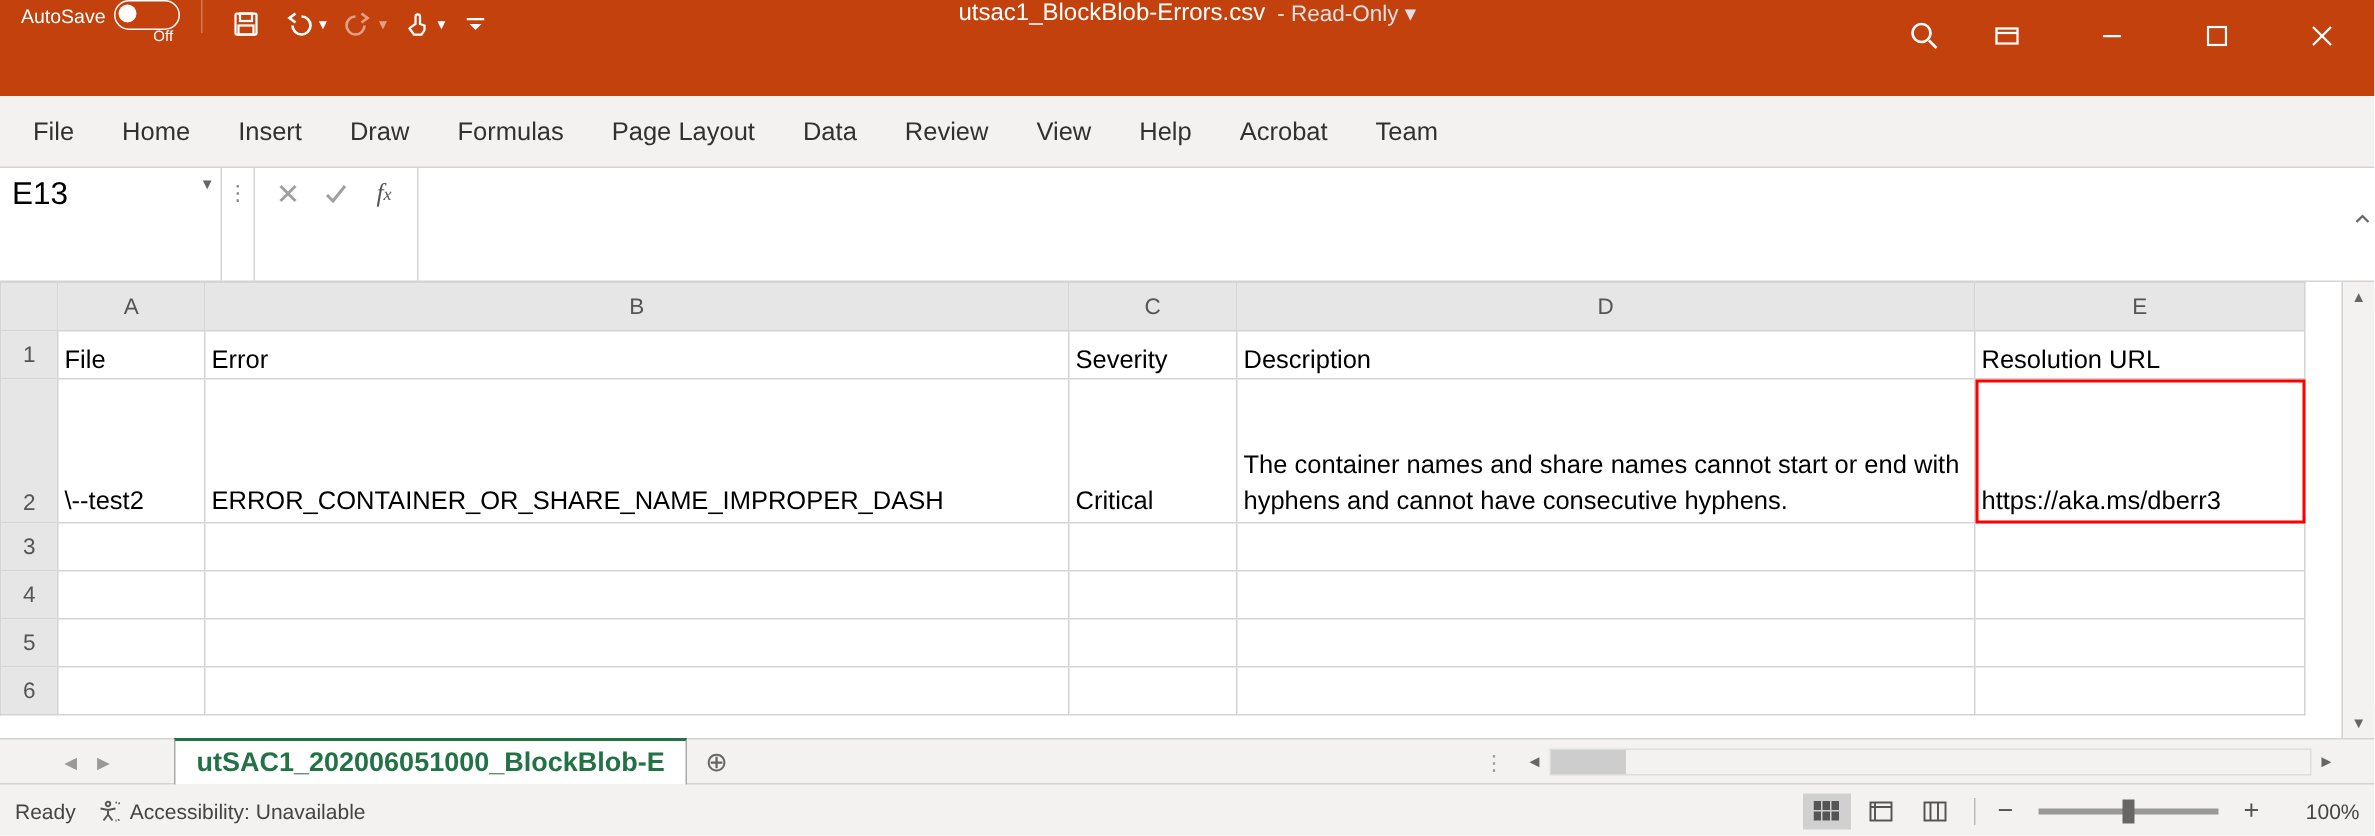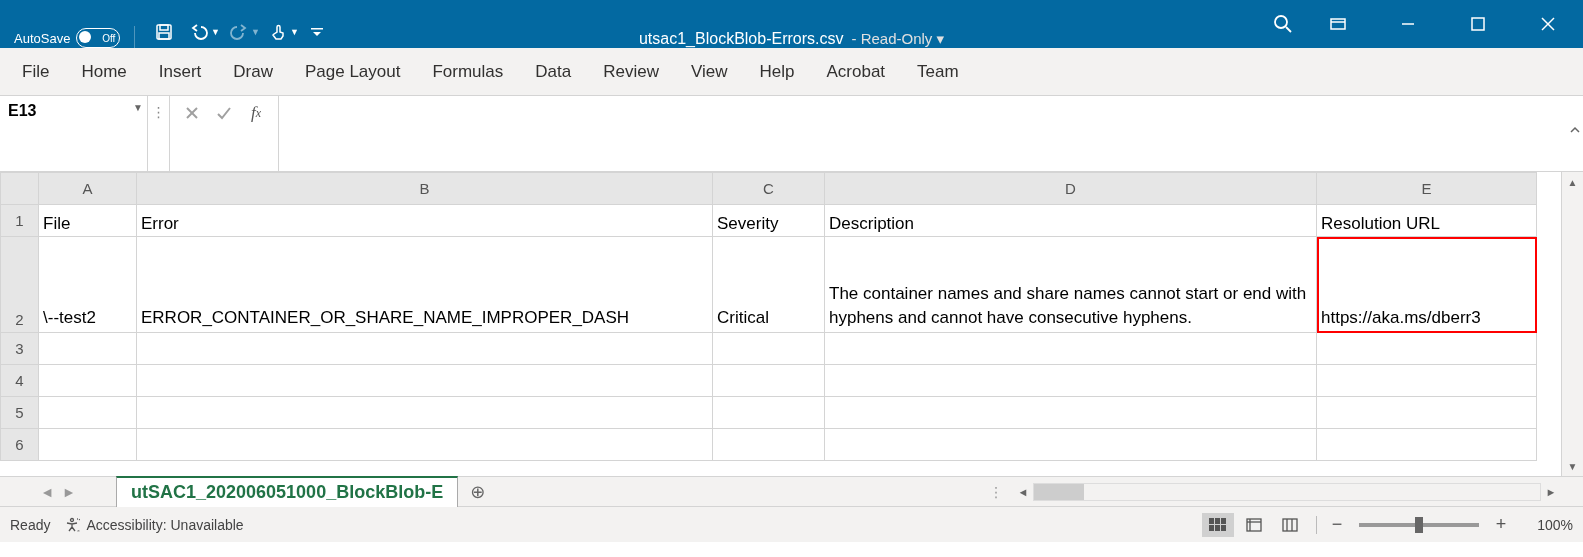--- a/index.html
+++ b/index.html
@@ -1,42 +1,42 @@
 <!DOCTYPE html>
 <html><head>
   <meta charset="utf-8">
   <style>
     * { box-sizing: border-box; margin: 0; padding: 0; }
     body { font-family: "Segoe UI", Arial, sans-serif; font-size: 14px; background: #fff; overflow: hidden; width: 1583px; height: 557px; }
     
-    .titlebar { height: 48px; background: #0369a1; display: flex; align-items: flex-end; color: #fff; position: relative; }
+    .titlebar { height: 64px; background: #c2410c; display: flex; align-items: flex-start; color: #fff; position: relative; }
     .autosave { display: flex; align-items: center; padding: 0 10px 0 14px; font-size: 13px; }
     .autosave-toggle { display: inline-flex; align-items: center; margin-left: 6px; width: 44px; height: 20px; border: 1.5px solid #fff; border-radius: 10px; position: relative; }
     .autosave-toggle .dot { width: 12px; height: 12px; background: #fff; border-radius: 50%; position: absolute; left: 2px; top: 2px; }
-    .autosave-toggle .off { font-size: 10px; position: absolute; right: 4px; top: 4px; }
+    .autosave-toggle .off { font-size: 10px; position: absolute; right: 4px; top: 18px; }
     .qat { display: flex; align-items: center; gap: 6px; padding-left: 8px; }
     .qat-btn { width: 34px; height: 32px; display: flex; align-items: center; justify-content: center; cursor: pointer; }
     .qat-sep { width: 1px; height: 22px; background: rgba(255,255,255,0.3); margin: 0 4px; }
     .title-center { position: absolute; left: 50%; transform: translateX(-50%); display: flex; align-items: center; gap: 8px; font-size: 16px; }
     .title-center .ro { color: #e0e0e0; font-size: 15px; }
     .win-controls { position: absolute; right: 0; top: 0; height: 48px; display: flex; }
     .win-btn { width: 70px; height: 48px; display: flex; align-items: center; justify-content: center; cursor: pointer; }
     .search-zone { position: absolute; right: 290px; top: 0; height: 48px; display: flex; align-items: center; }
     
     .ribbon { height: 48px; background: #f3f2f1; border-bottom: 1px solid #d4d4d4; display: flex; align-items: center; padding: 0 6px; position: relative; }
     .ribbon-tab { padding: 8px 16px; font-size: 17px; color: #323130; cursor: pointer; }
     .ribbon-tab.file { background: none; }
     .ribbon-right { position: absolute; right: 12px; display: flex; align-items: center; gap: 12px; }
     .rbtn { height: 32px; padding: 0 12px; border: 1px solid #c8c6c4; background: #fff; display: flex; align-items: center; gap: 6px; font-size: 16px; cursor: pointer; border-radius: 2px; }
     .rbtn.share { color: #217346; font-weight: 600; }
     .smiley { width: 32px; height: 32px; display: flex; align-items: center; justify-content: center; cursor: pointer; }
     
     .formula-bar { display: flex; align-items: stretch; border-bottom: 1px solid #d4d4d4; background: #fff; height: 76px; }
     .namebox { width: 148px; border-right: 1px solid #d4d4d4; display: flex; align-items: flex-start; padding: 4px 8px; position: relative; }
-    .namebox input { border: none; outline: none; font-size: 16px; width: 100%; font-family: inherit; padding-top: 2px; font-weight: bold;}
+    .namebox input { border: none; outline: none; font-size: 21px; width: 100%; font-family: inherit; padding-top: 2px;}
     .namebox .dd { position: absolute; right: 4px; top: 6px; color: #666; font-size: 10px; }
     .fx-btns { display: flex; align-items: flex-start; gap: 4px; padding: 4px 8px; border-right: 1px solid #d4d4d4; color: #a0a0a0; }
     .fx-btn { width: 28px; height: 26px; display: flex; align-items: center; justify-content: center; }
     .fx-area { flex: 1; position: relative; padding: 2px; }
     .fx-area textarea { width: 100%; height: 100%; border: none; outline: none; resize: none; font-family: inherit; font-size: 14px; padding: 4px;}
     .collapse-ribbon { position: absolute; right: 2px; top: 28px; color: #666; }
     
     .sheet-area { display: flex; height: 304px; }
     .grid-wrap { flex: 1; overflow: hidden; position: relative; }
     
@@ -160,22 +160,22 @@
         </svg>
     </div>
   </div>
 </div>
 
 <div class="ribbon">
   <div class="ribbon-tab file">File</div>
   <div class="ribbon-tab">Home</div>
   <div class="ribbon-tab">Insert</div>
   <div class="ribbon-tab">Draw</div>
+  <div class="ribbon-tab">Formulas</div>
   <div class="ribbon-tab">Page Layout</div>
-  <div class="ribbon-tab">Formulas</div>
   <div class="ribbon-tab">Data</div>
   <div class="ribbon-tab">Review</div>
   <div class="ribbon-tab">View</div>
   <div class="ribbon-tab">Help</div>
   <div class="ribbon-tab">Acrobat</div>
   <div class="ribbon-tab">Team</div>
 
 </div>
 
 <div class="formula-bar">

